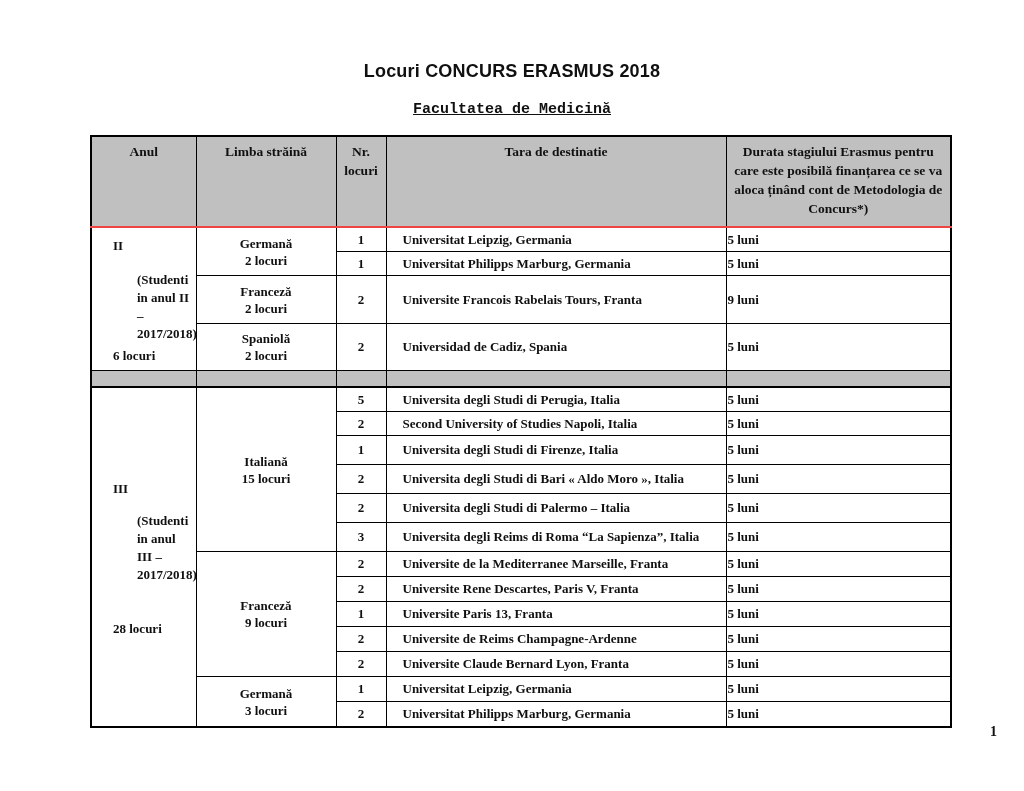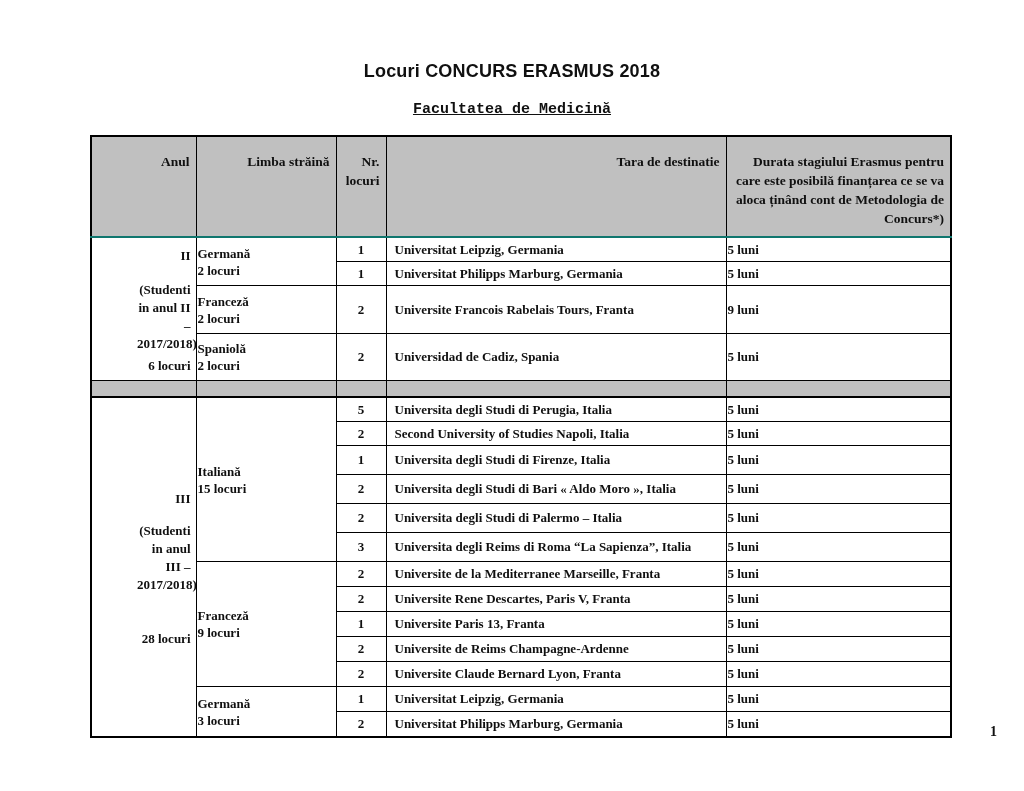--- a/index.html
+++ b/index.html
@@ -54,54 +54,55 @@
     border: 1px solid #000;
     font-weight: bold;
     font-size: 13px;
     vertical-align: middle;
     overflow: hidden;
   }
   
   tr.head td {
     background: var(--header-bg, #c0c0c0);
     vertical-align: top;
-    text-align: right;
-    padding: 15px 6px 0 6px;
+    text-align: center;
+    padding: 5px 6px 0 6px;
     height: 84px;
-    border-bottom: 2px solid #0f766e;
+    border-bottom: 2px solid #ef4444;
     line-height: 19px;
     font-size: 13.5px;
   }
   
   tr.separator td {
     background: var(--header-bg, #c0c0c0);
     height: 15px;
     border-bottom: 2px solid #000;
     padding: 0;
   }
   
   td.anul {
     vertical-align: top;
-    text-align: right;
+    text-align: left;
     line-height: 18px;
     padding: 4px 5px 0 21px;
   }
   td.anul .students { margin-top: 16px; margin-left: 24px; }
   td.anul .total    { margin-top: 4px; }
   td.anul.anul-iii .students { margin-top: 14px; }
   td.anul.anul-iii .total    { margin-top: 36px; }
   td.lang {
+    text-align: center;
     line-height: 17px;
   }
   td.nr {
     text-align: center;
   }
   td.dest {
     text-align: left;
-    padding-left: 8px;
+    padding-left: 16px;
     padding-right: 4px;
   }
   td.dur {
     text-align: left;
   }
   tr.h22 td { height: 21px; }
   tr.h27 td { height: 26px; }
   tr.h23 td { height: 22px; }
   tr.h46 td { height: 45px; }
   tr.h45 td { height: 44px; }

